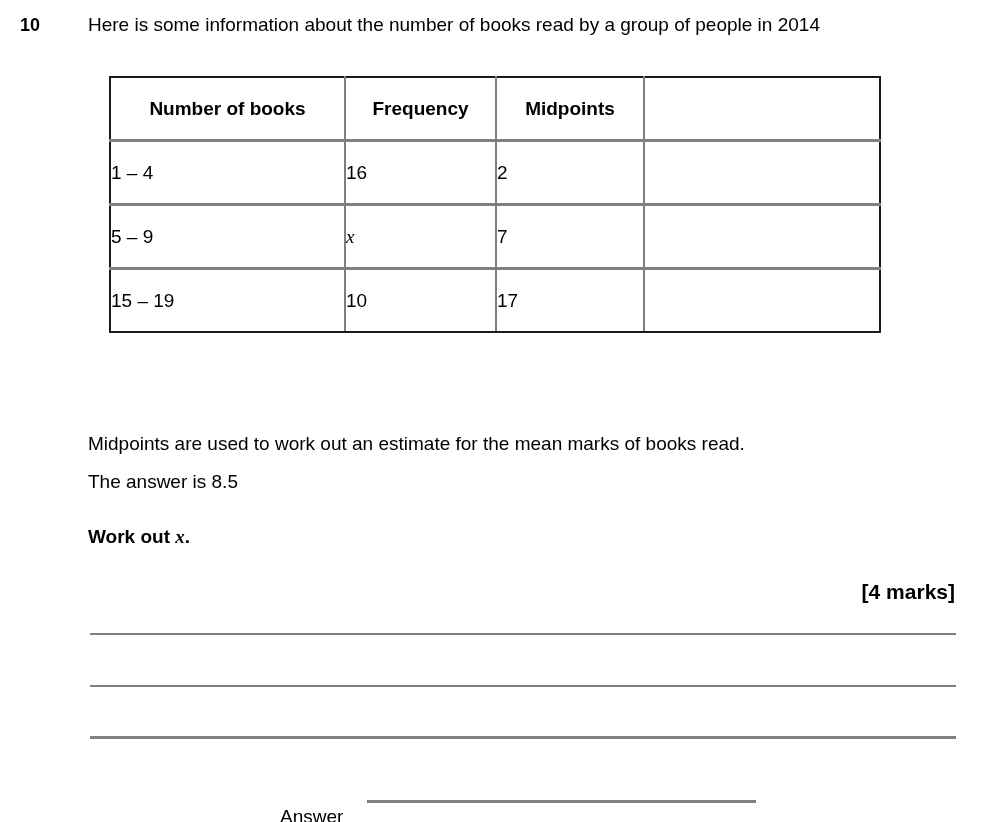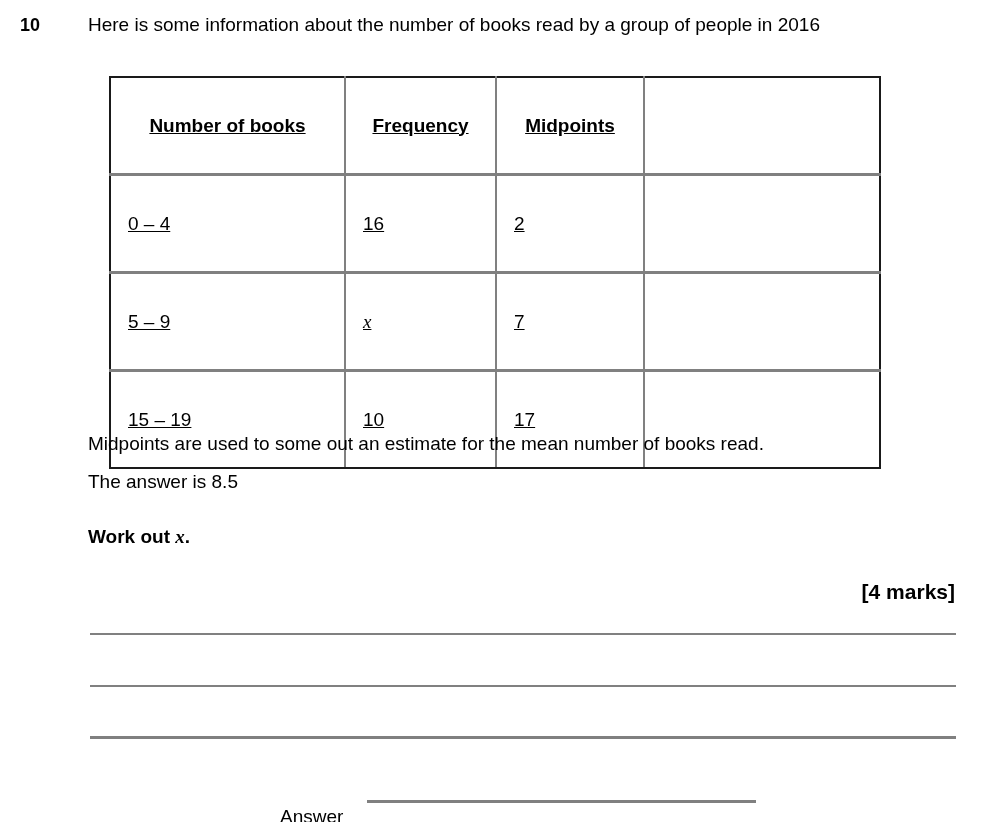--- a/index.html
+++ b/index.html
@@ -45,22 +45,21 @@
   }
   .data-table td, .data-table th {
     border-left: 2px solid #808080;
     border-right: 2px solid #808080;
     border-top: 3px solid #808080;
     border-bottom: 3px solid #808080;
     height: 61px;
     vertical-align: middle;
     font-size: 19px;
     font-weight: normal;
-    padding: 17px;
-    text-decoration: underline;
+    padding: 0;
   }
   .data-table tr:first-child th {
     border-top: 2px solid #1a1a1a;
     font-weight: bold;
     font-size: 19px;
     height: 61px;
   }
   .data-table tr:last-child td {
     border-bottom: 2px solid #1a1a1a;
     margin-top: 20px;
@@ -132,60 +131,60 @@
     width: 389px;
     height: 3px;
     background: #808080;
   }
 </style>
 </head>
 <body>
 
 <div class="question-number">10</div>
 
-<div class="question-stem">Here is some information about the number of books read by a group of people in 2016</div>
+<div class="question-stem">Here is some information about the number of books read by a group of people in 2014</div>
 
 <table class="data-table">
   <colgroup>
     <col class="col-books">
     <col class="col-freq">
     <col class="col-mid">
     <col class="col-blank">
   </colgroup>
   <thead>
     <tr>
       <th>Number of books</th>
       <th>Frequency</th>
       <th>Midpoints</th>
       <th></th>
     </tr>
   </thead>
   <tbody>
     <tr>
-      <td>0 – 4</td>
+      <td>1 – 4</td>
       <td>16</td>
       <td>2</td>
       <td></td>
     </tr>
     <tr>
       <td>5 – 9</td>
       <td><span class="math-var">x</span></td>
       <td>7</td>
       <td></td>
     </tr>
     <tr>
       <td>15 – 19</td>
       <td>10</td>
       <td>17</td>
       <td></td>
     </tr>
   </tbody>
 </table>
 
-<div class="prose prose-1">Midpoints are used to some out an estimate for the mean number of books read.</div>
+<div class="prose prose-1">Midpoints are used to work out an estimate for the mean marks of books read.</div>
 
 <div class="prose prose-2">The answer is 8.5</div>
 
 <div class="prose prose-3"><span>Work out </span><span class="math-var">x</span><span>.</span></div>
 
 <div class="marks">[4 marks]</div>
 
 <div class="rule rule-1"></div>
 <div class="rule rule-2"></div>
 <div class="rule rule-3"></div>

